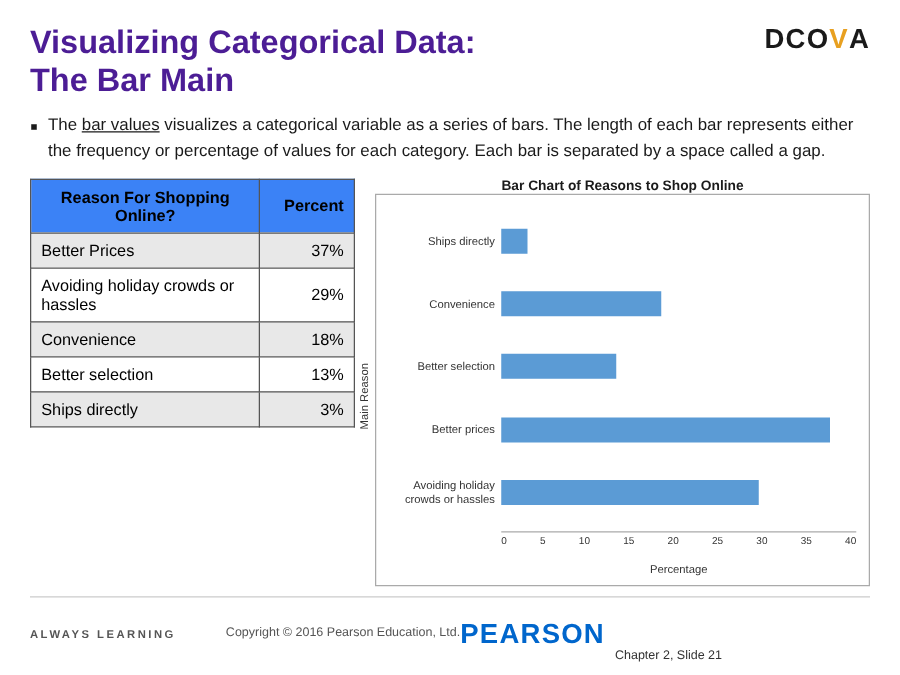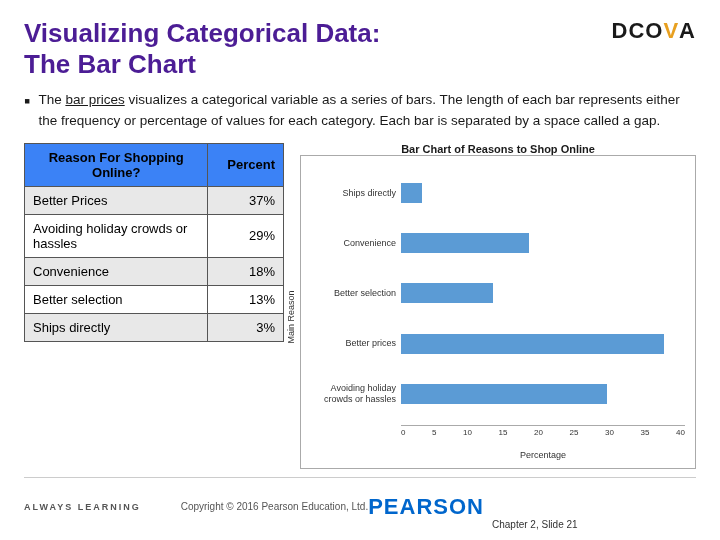--- a/index.html
+++ b/index.html
@@ -221,33 +221,33 @@
     }
   </style>
 </head>
 <body>
 
 <div class="page">
 
   <div class="title-block">
     <div class="title-text">
       <span>Visualizing Categorical Data:</span><br>
-      <span>The Bar Chart</span>
+      <span>The Bar Main</span>
     </div>
     <div class="logo-dco">
       <span>DCO</span>
         <span class="logo-v">V</span>
         <span>A</span>
     </div>
   </div>
 
   <div class="bullet-section">
     <span class="bullet-dot">▪</span>
     <span class="bullet-text">
-      The <span class="underline">bar prices</span> visualizes a categorical variable as a series of bars. The length of each bar represents either the frequency or percentage of values for each category.  Each bar is separated by a space called a gap.
+      The <span class="underline">bar values</span> visualizes a categorical variable as a series of bars. The length of each bar represents either the frequency or percentage of values for each category.  Each bar is separated by a space called a gap.
     </span>
   </div>
 
   <div class="main-content">
 
     <table class="data-table">
       <thead>
         <tr>
           <th class="col-reason">Reason For Shopping Online?</th>
           <th class="col-percent">Percent</th>

